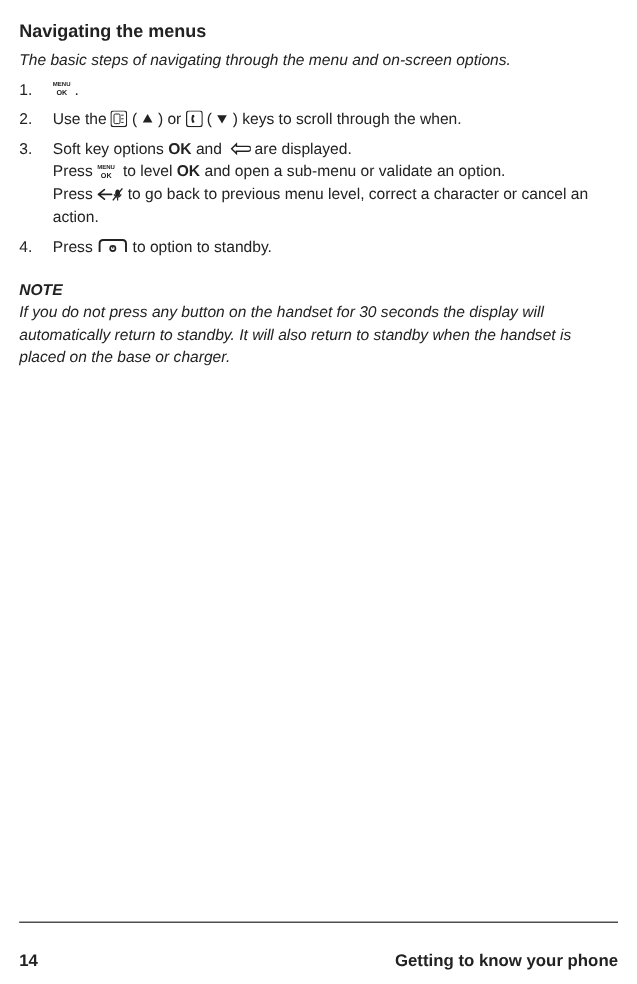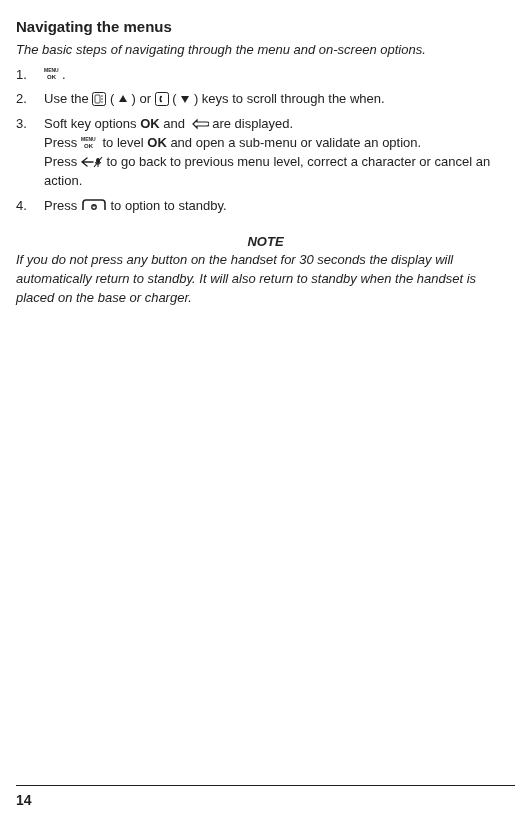--- a/index.html
+++ b/index.html
@@ -41,32 +41,31 @@
     ol.steps > li::before {
       content: counter(step) ".";
       position: absolute;
       left: 0;
       top: 0;
     }
     .note-title {
       font-weight: bold;
       font-style: italic;
       margin-top: 17px;
-      text-align: center;
     }
     .note-body {
       font-style: italic;
     }
     .footer {
       position: absolute;
       bottom: 10px;
       left: 16px;
       right: 16px;
       border-top: 1.5px solid #222;
-      padding-top: 4px;
+      padding-top: 21px;
       display: flex;
       justify-content: space-between;
       font-weight: bold;
       font-size: 14px;
     }
     .ico {
       display: inline-block;
       vertical-align: middle;
       position: relative;
       top: -1px;
@@ -131,13 +130,14 @@
           <line x1="13" y1="7" x2="13" y2="9" stroke="#222" stroke-width="1"></line>
         </svg></span><span> to option to standby.</span>
   </li>
 </ol>
 
 <div class="note-title">NOTE</div>
 <div class="note-body">If you do not press any button on the handset for 30 seconds the display will automatically return to standby. It will also return to standby when the handset is placed on the base or charger.</div>
 
 <div class="footer">
   <span>14</span>
+  <span>Getting to know your phone</span>
 </div>
 
 </body></html>

